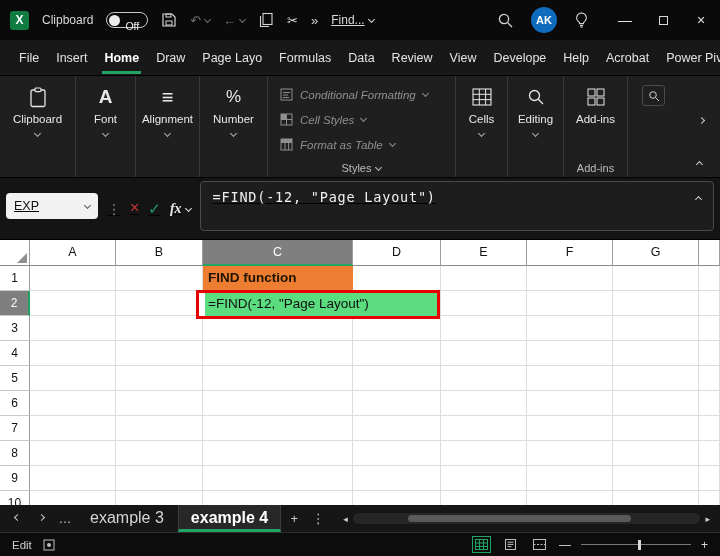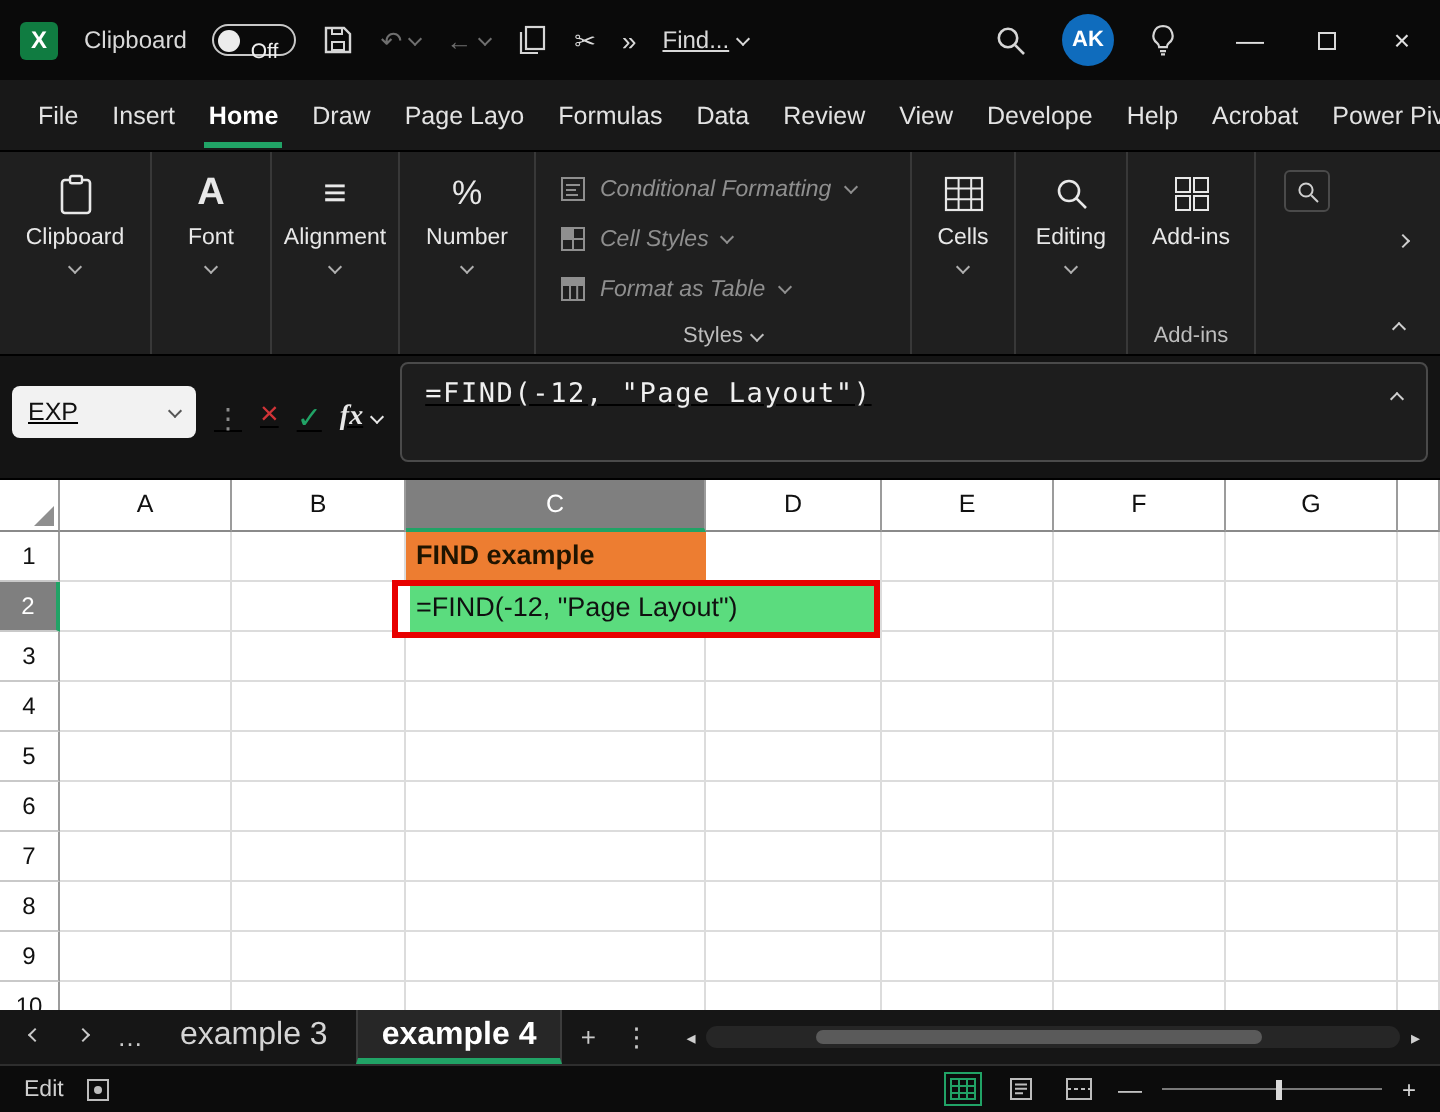--- a/index.html
+++ b/index.html
@@ -460,21 +460,21 @@
         <div class="g-rowhead">10</div>
         <div class="g-cell" style="width: 86px;"></div>
         <div class="g-cell" style="width: 87px;"></div>
         <div class="g-cell" style="width: 150px;"></div>
         <div class="g-cell" style="width: 88px;"></div>
         <div class="g-cell" style="width: 86px;"></div>
         <div class="g-cell" style="width: 86px;"></div>
         <div class="g-cell" style="width: 86px;"></div>
         <div class="g-cell" style="width: 21px;"></div>
       </div>
-      <div class="ov-c1" style="background: rgb(237, 125, 49);">FIND example</div>
+      <div class="ov-c1" style="background: rgb(237, 125, 49);">FIND function</div>
       <div class="ov-box">
         <div class="ov-c2" style="background: rgb(91, 220, 126);">=FIND(-12, "Page Layout")</div>
       </div>
     </div>
 
   <div class="tabbar">
     <span class="tbb">
         <span class="chev left"></span>
       </span>
     <span class="tbb">

